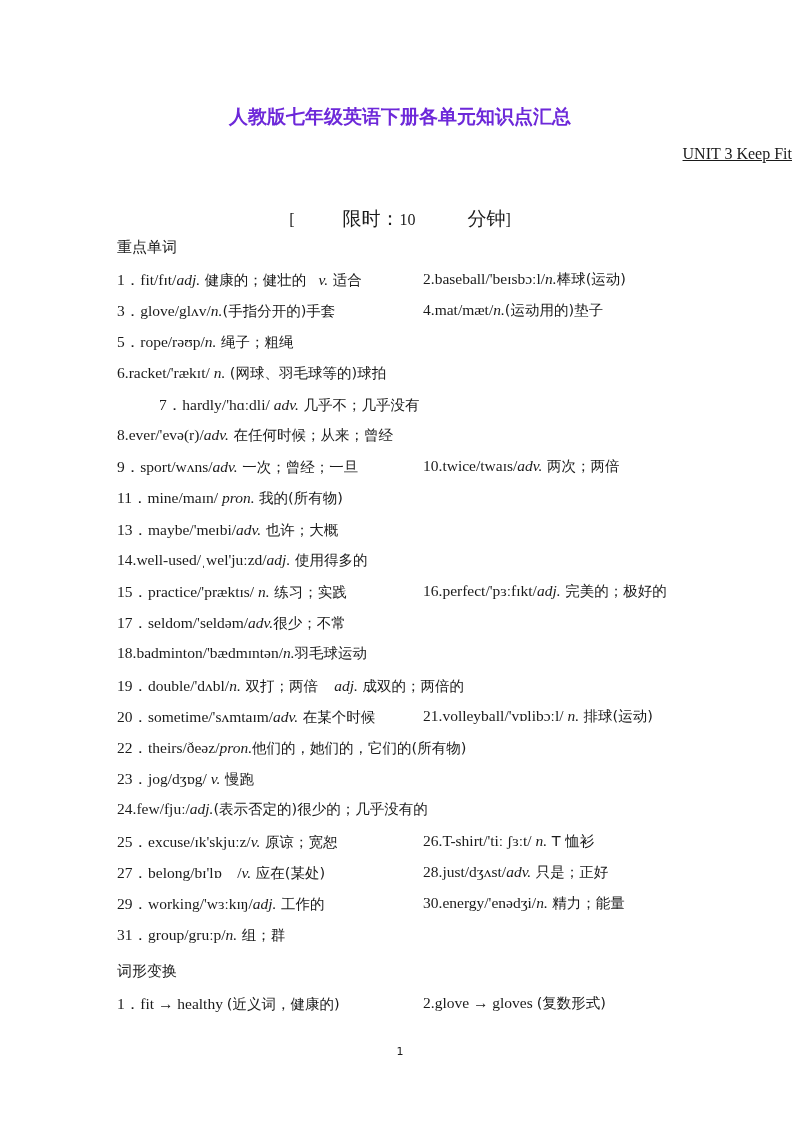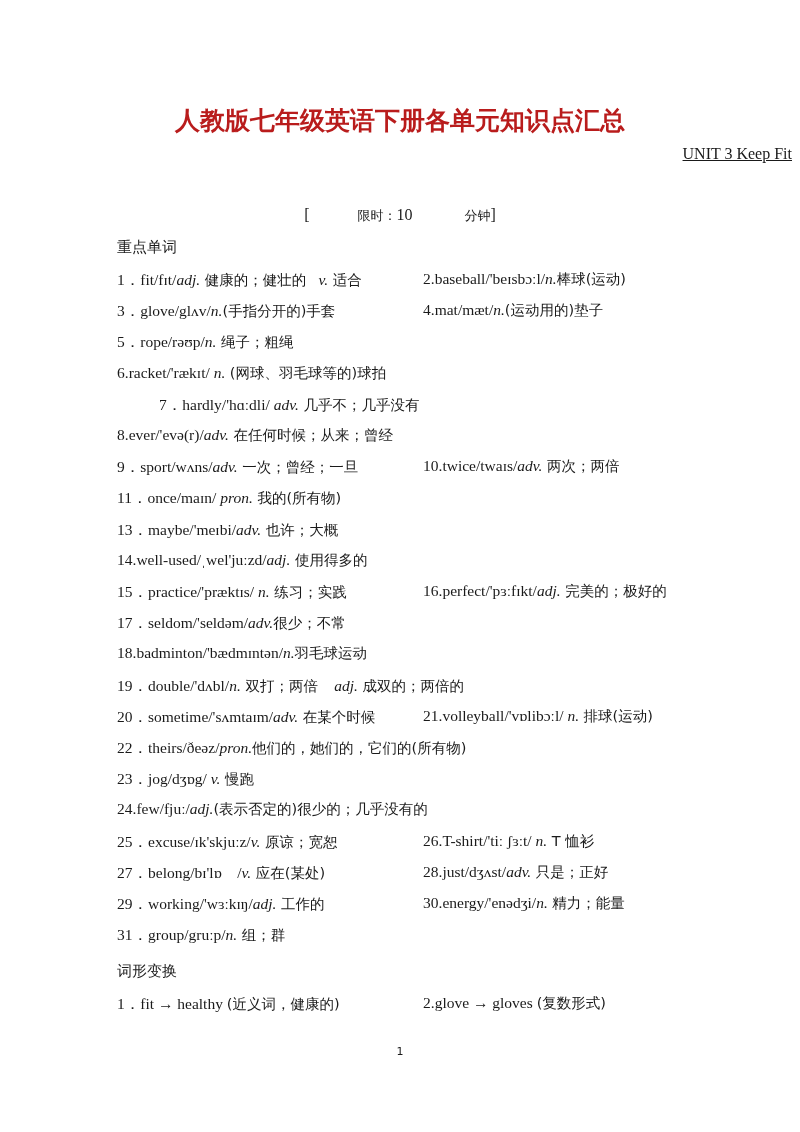--- a/index.html
+++ b/index.html
@@ -1,24 +1,24 @@
 <!DOCTYPE html>
 <html><head>
 <meta charset="utf-8">
 <style>
   html, body { margin:0; padding:0; background:#ffffff; }
   body { width:800px; height:1132px; position:relative; overflow:hidden;
          font-family:"Liberation Serif","DejaVu Serif",serif; color:#1a1a1a; }
   .page { position:absolute; left:0; top:0; width:800px; height:1132px; background:#fff; }
   .title { position:absolute; top:104px; left:0; width:800px; text-align:center;
-           font-family:"DejaVu Sans",sans-serif; font-weight:bold; font-size:25px; color:#b91c1c; }
+           font-family:"DejaVu Sans",sans-serif; font-weight:bold; font-size:19px; color:#6d28d9; }
   .unit { position:absolute; top:145px; left:0; width:792px; text-align:right; font-size:16px;text-decoration:underline; }
   .section { position:absolute; top:176px; left:0; width:800px; text-align:center; font-size:16px; font-weight:bold; }
   .time { position:absolute; top:206px; left:0; width:800px; text-align:center; font-size:16px; }
-  .time .cn { font-family:"DejaVu Sans",sans-serif; font-size:13px;padding-left:48px; }
+  .time .cn { font-family:"DejaVu Sans",sans-serif; font-size:19px;padding-left:48px; }
   .heading { position:absolute; left:117px; font-family:"DejaVu Sans",sans-serif; font-size:15px; }
   .row { position:absolute; left:117px; width:600px; height:24px; font-size:15.5px; white-space:nowrap; }
   .cell { position:absolute; top:0; white-space:nowrap; }
   .cell.c2 { left:306px; }
   .cell.c1 { left:0; }
   .num, .word, .ph { font-family:"Liberation Serif",serif; }
   .pos { font-family:"Liberation Serif",serif; font-style:italic; }
   .cn { font-family:"DejaVu Sans",sans-serif; font-size:14.5px; }
   .pageno { position:absolute; top:1045px; left:0; width:800px; text-align:center;
             font-family:"DejaVu Sans",sans-serif; font-size:11px; }
@@ -54,21 +54,21 @@
         <div class="cell c1"><span class="num">7．</span><span class="word">hardly</span><span class="ph">/'hɑːdli/ </span><span class="pos">adv.</span><span class="cn"> 几乎不；几乎没有</span></div>
       </div>
       <div class="row" style="top: 426px;">
         <div class="cell c1"><span class="num">8.</span><span class="word">ever</span><span class="ph">/'evə(r)/</span><span class="pos">adv.</span><span class="cn"> 在任何时候；从来；曾经</span></div>
       </div>
       <div class="row" style="top: 457.2px;">
         <div class="cell c1"><span class="num">9．</span><span class="word">sport</span><span class="ph">/wʌns/</span><span class="pos">adv.</span><span class="cn"> 一次；曾经；一旦</span></div>
         <div class="cell c2"><span class="num">10.</span><span class="word">twice</span><span class="ph">/twaɪs/</span><span class="pos">adv.</span><span class="cn"> 两次；两倍</span></div>
       </div>
       <div class="row" style="top: 488.4px;">
-        <div class="cell c1"><span class="num">11．</span><span class="word">once</span><span class="ph">/maɪn/ </span><span class="pos">pron.</span><span class="cn"> 我的(所有物)</span></div>
+        <div class="cell c1"><span class="num">11．</span><span class="word">mine</span><span class="ph">/maɪn/ </span><span class="pos">pron.</span><span class="cn"> 我的(所有物)</span></div>
       </div>
       <div class="row" style="top: 519.6px;">
         <div class="cell c1"><span class="num">13．</span><span class="word">maybe</span><span class="ph">/'meɪbi/</span><span class="pos">adv.</span><span class="cn"> 也许；大概</span></div>
       </div>
       <div class="row" style="top: 550.8px;">
         <div class="cell c1"><span class="num">14.</span><span class="word">well-used</span><span class="ph">/ˌwel'juːzd/</span><span class="pos">adj.</span><span class="cn"> 使用得多的</span></div>
       </div>
       <div class="row" style="top: 582px;">
         <div class="cell c1"><span class="num">15．</span><span class="word">practice</span><span class="ph">/'præktɪs/ </span><span class="pos">n.</span><span class="cn"> 练习；实践</span></div>
         <div class="cell c2"><span class="num">16.</span><span class="word">perfect</span><span class="ph">/'pɜːfɪkt/</span><span class="pos">adj.</span><span class="cn"> 完美的；极好的</span></div>

